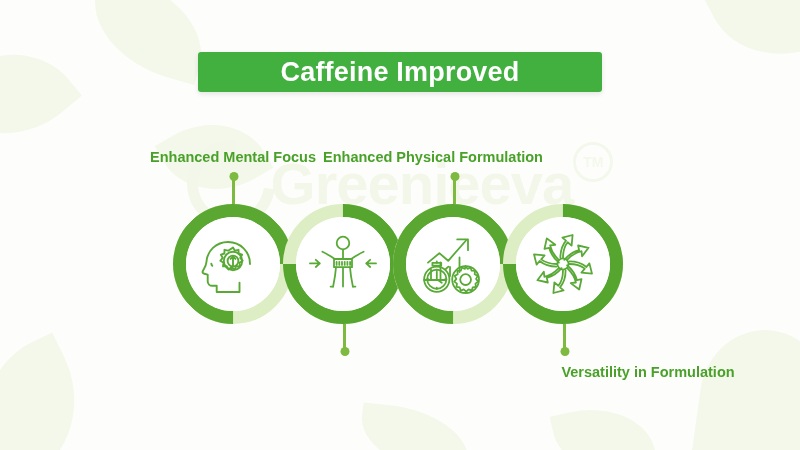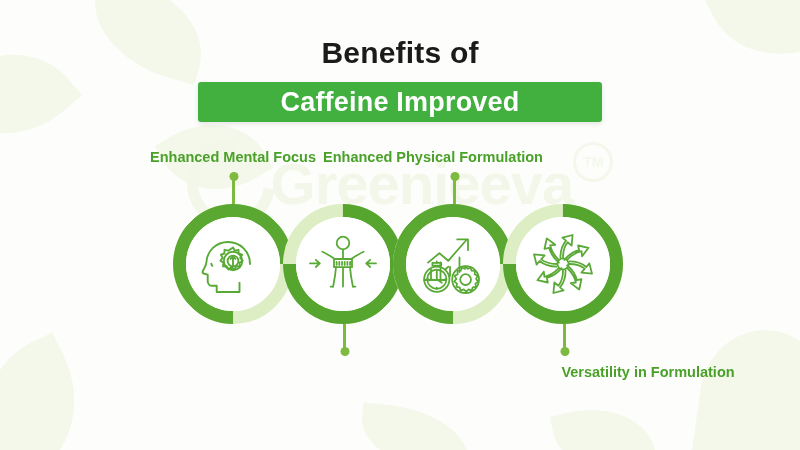--- a/index.html
+++ b/index.html
@@ -165,21 +165,20 @@
   <div class="watermark">
     <div class="wm-row">
       <div class="wm-mark"></div>
       <div class="wm-word">Greenjeeva</div>
       <div class="wm-tm">TM</div>
     </div>
     <div class="wm-tag">Promoting Healthy Living</div>
   </div>
 
   <div class="header">
-    <div class="title-top">Benefits of</div>
     <div class="title-band">
       <span>Caffeine Improved</span>
     </div>
   </div>
 
   <div class="label top lab0">Enhanced Mental Focus</div>
   <div class="label top lab2">Enhanced Physical Formulation</div>
   <div class="label bottom lab3">Versatility in Formulation</div>
 
   <div class="conn up" style="left:232px;top:176px;">

